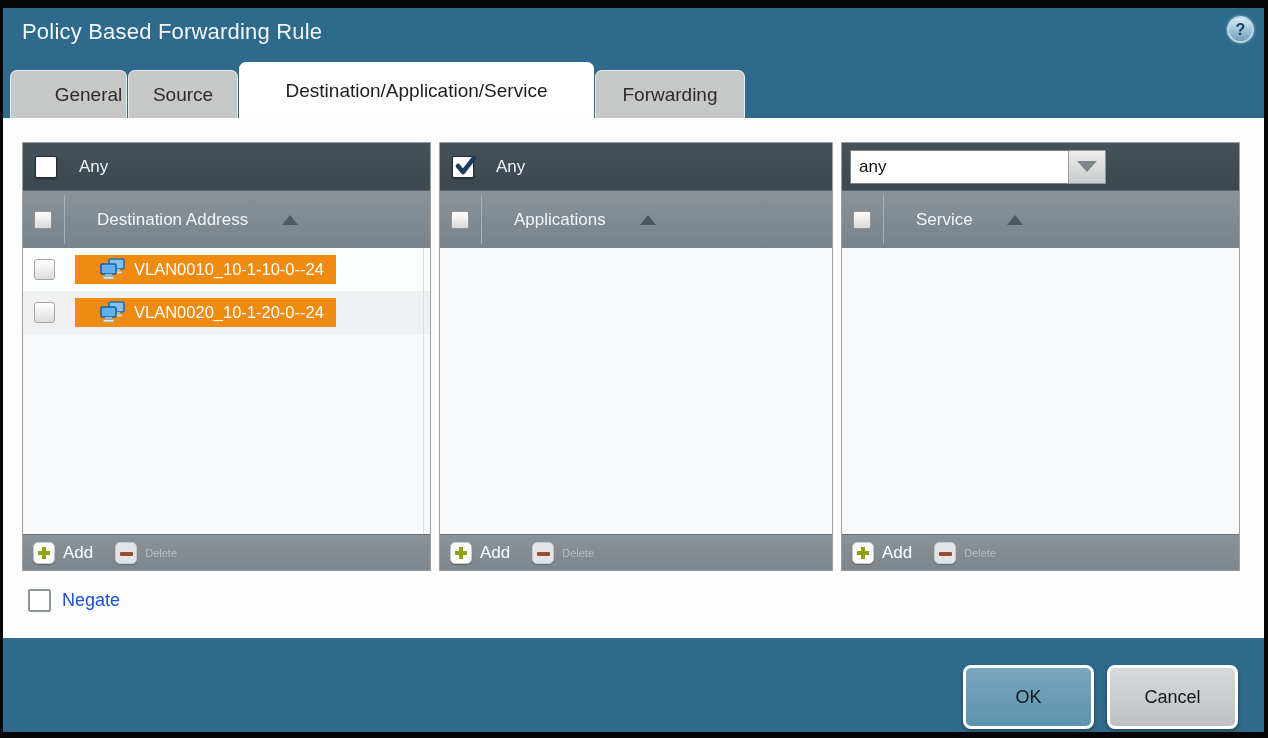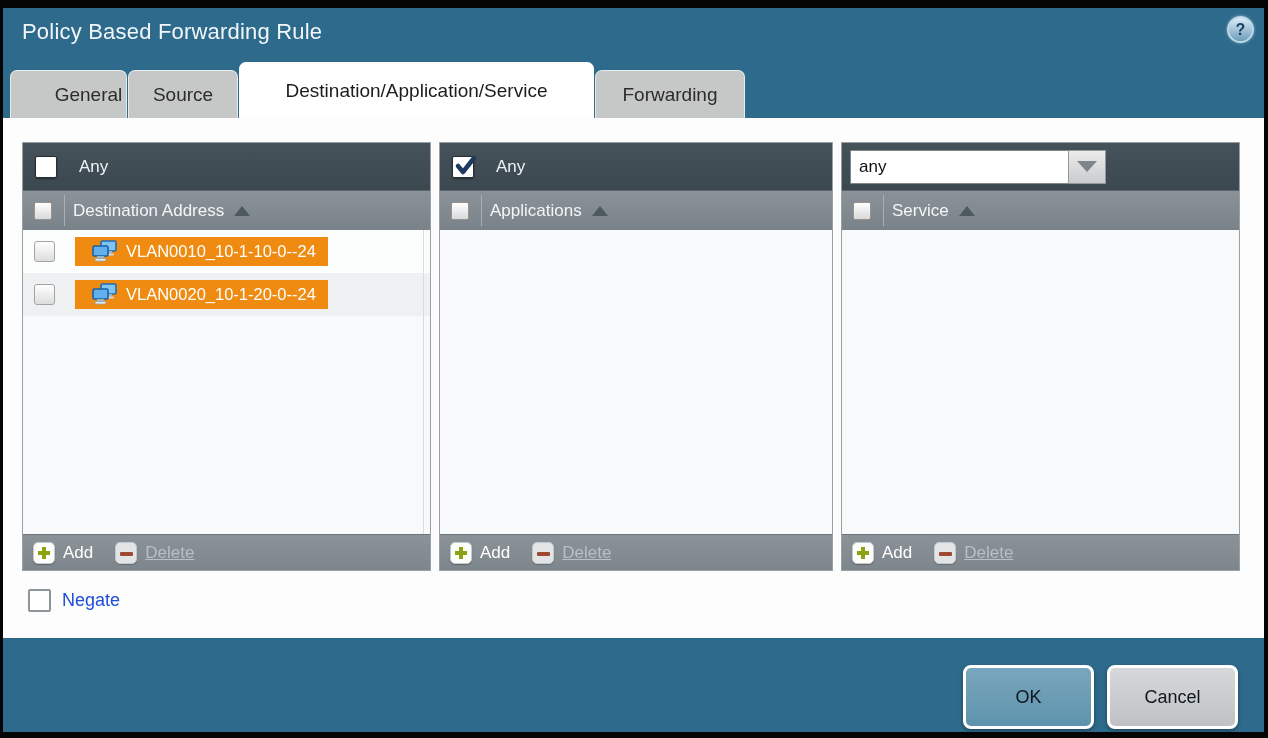--- a/index.html
+++ b/index.html
@@ -33,52 +33,52 @@
   #panel-dest { left:19px; width:409px; }
   #panel-apps { left:436px; width:394px; }
   #panel-svc  { left:838px; width:399px; }
 
   .panel-topbar { height:47px; background:linear-gradient(#46525a,#3c4850); display:flex; align-items:center; padding:0 12px; flex:0 0 auto; }
   .any-checkbox { width:22px; height:22px; background:#ffffff; border:1px solid #242e34; border-radius:2px;
     box-shadow:0 1px 2px rgba(0,0,0,.45); cursor:pointer; position:relative; flex:0 0 auto; }
   .any-label { color:#eef2f4; font-size:17px; margin-left:22px; }
   .checkmark { position:absolute; left:1px; top:-3px; }
 
-  .col-header { height:40px; background:linear-gradient(#8b9399,#798289); display:flex; align-items:center;
-    padding:0 11px; flex:0 0 auto; position:relative; border-top:1px solid #5d666c; cursor:pointer; }
+  .col-header { height:58px; background:linear-gradient(#8b9399,#798289); display:flex; align-items:center;
+    padding:0 11px; flex:0 0 auto; position:relative; border-top:1px solid #5d666c; cursor:pointer;gap:24px; }
   .col-sep { position:absolute; left:41px; top:4px; bottom:4px; width:1px; background:#a9b0b5; }
   .mini-checkbox { width:18px; height:18px; border-radius:2px; border:1px solid #9b9189;
     background:linear-gradient(#ffffff,#d8d9da); box-shadow:inset 0 1px 1px #fff; cursor:pointer; flex:0 0 auto; }
   .col-title { color:#f3f5f6; font-size:17px; margin-left:21px; }
   .sort-asc { width:0; height:0; border-left:8px solid transparent; border-right:8px solid transparent;
     border-bottom:10px solid #4e585f; margin-left:10px; }
 
   .list { flex:1 1 auto; position:relative; background:#f8f9fa; overflow:hidden; }
   .scroll-track { position:absolute; top:0; right:6px; width:1px; height:100%; background:#d9dcde; }
   .list-row { height:43px; display:flex; align-items:center; padding:0 11px; cursor:pointer; }
   .list-row.odd { background:#fcfdfd; }
   .list-row.even { background:#eef0f2; }
   .row-checkbox { width:21px; height:21px; border-radius:3px; border:1px solid #a4a4a4;
     background:linear-gradient(#ffffff,#dcdddd); box-shadow:inset 0 1px 1px #fff; cursor:pointer; flex:0 0 auto; }
   .addr-chip { margin-left:20px; height:29px; background:#ef8b10; display:inline-flex; align-items:center;
-    padding:0 12px 0 16px; color:#ffffff; font-size:16.5px; }
+    padding:0 12px 0 24px; color:#ffffff; font-size:16.5px; }
   .addr-chip svg { margin-right:8px; }
 
   .panel-footer { height:36px; background:linear-gradient(#8b9399,#7d868c); border-top:1px solid #6b747a;
     display:flex; align-items:center; padding:0 10px; flex:0 0 auto; }
   .foot-btn { display:flex; align-items:center; cursor:pointer; margin-right:22px; }
   .icon-plusbox { width:22px; height:22px; background:#fdfdfa; border:1px solid #c3cad0; border-radius:5px;
     position:relative; box-shadow:0 1px 1px rgba(0,0,0,.25); }
   .icon-plusbox::before { content:""; position:absolute; left:4px; top:8px; width:12px; height:4px; background:#8ca414; }
   .icon-plusbox::after  { content:""; position:absolute; left:8px; top:4px; width:4px; height:12px; background:#8ca414; }
   .icon-minusbox { width:22px; height:22px; background:#e2e4e5; border:1px solid #c3c9cd; border-radius:5px;
     position:relative; box-shadow:0 1px 1px rgba(0,0,0,.2); }
   .icon-minusbox::before { content:""; position:absolute; left:4px; top:9px; width:13px; height:4px; background:#9c4a30; border-radius:1px; }
   .foot-label-add { color:#ffffff; font-size:17px; margin-left:8px; }
-  .foot-label-del { color:#b9bfc3; font-size:17px; margin-left:8px;text-decoration:underline; }
+  .foot-label-del { color:#b9bfc3; font-size:11px; margin-left:8px; }
 
   
   .dropdown { display:flex; align-items:stretch; height:34px; margin-left:-4px; }
   .dropdown-input { width:218px; background:#ffffff; border:1px solid #7f868a; border-right:none;
     display:flex; align-items:center; padding-left:8px; font-size:17px; color:#101010; cursor:text; }
   .dropdown-btn { width:38px; background:linear-gradient(#ececec,#c9cbcc); border:1px solid #93999d;
     display:flex; align-items:center; justify-content:center; cursor:pointer; }
   .dd-arrow { width:0; height:0; border-left:10px solid transparent; border-right:10px solid transparent;
     border-top:11px solid #7e868c; }
 

